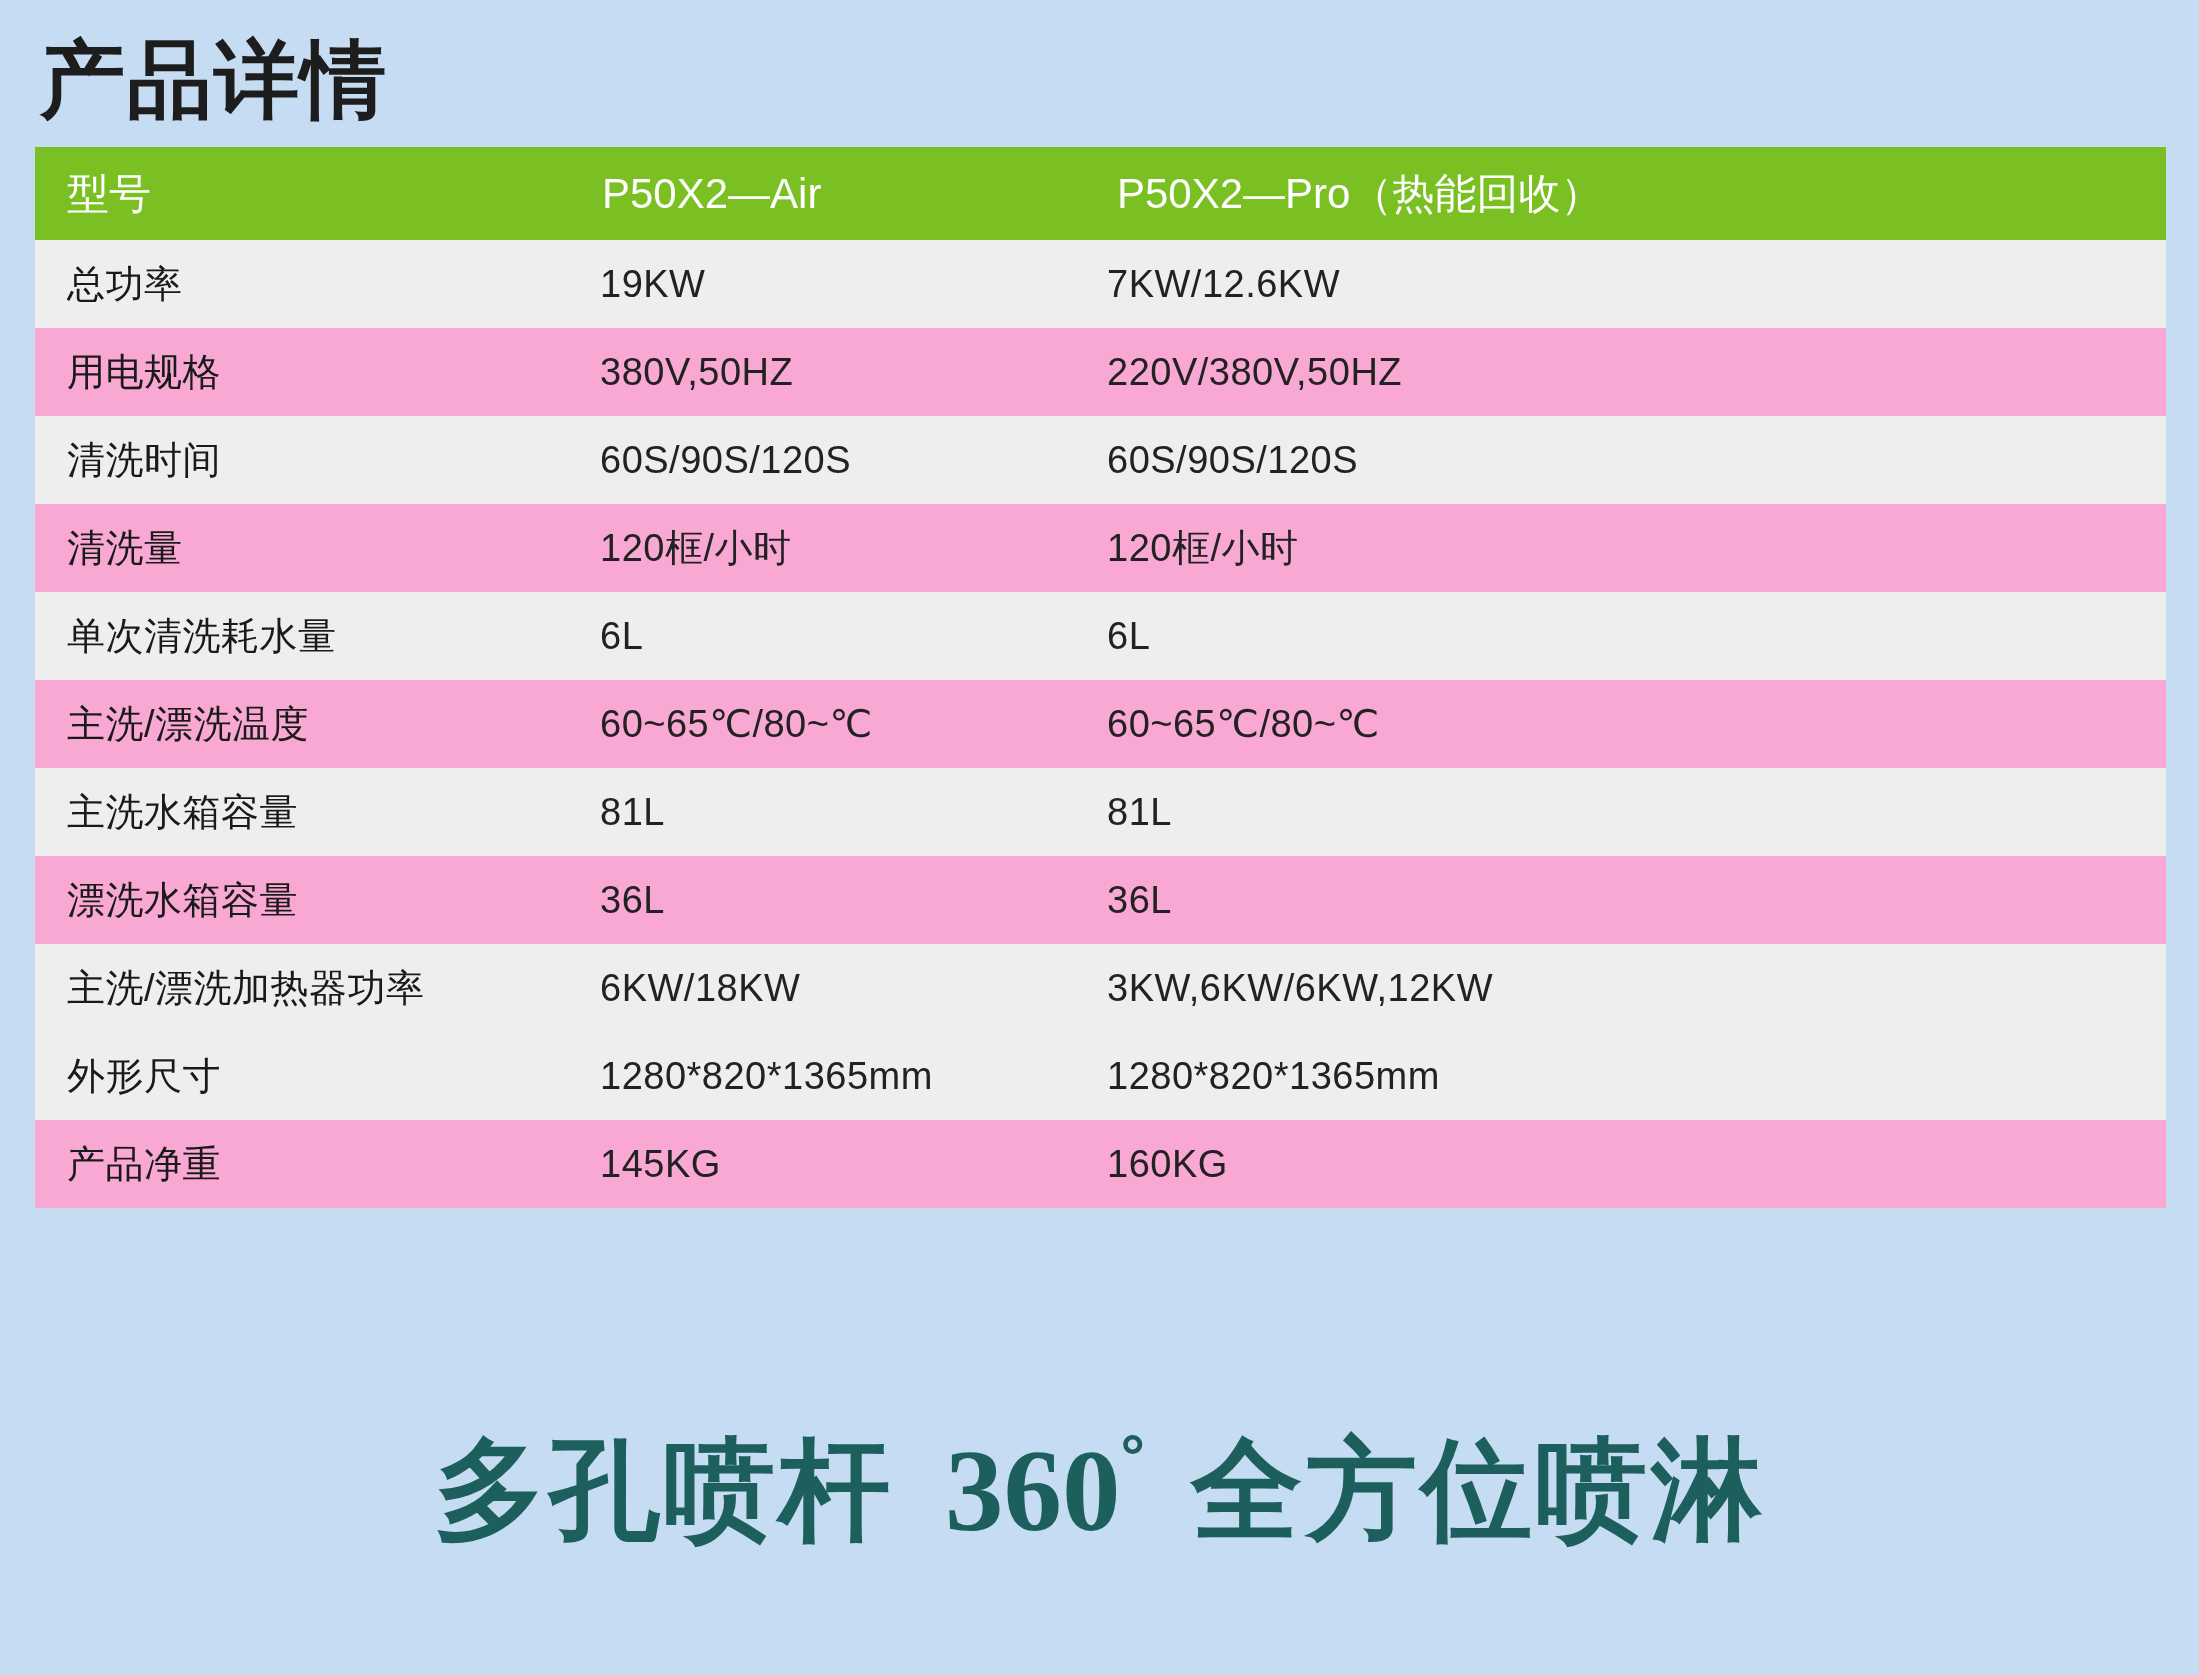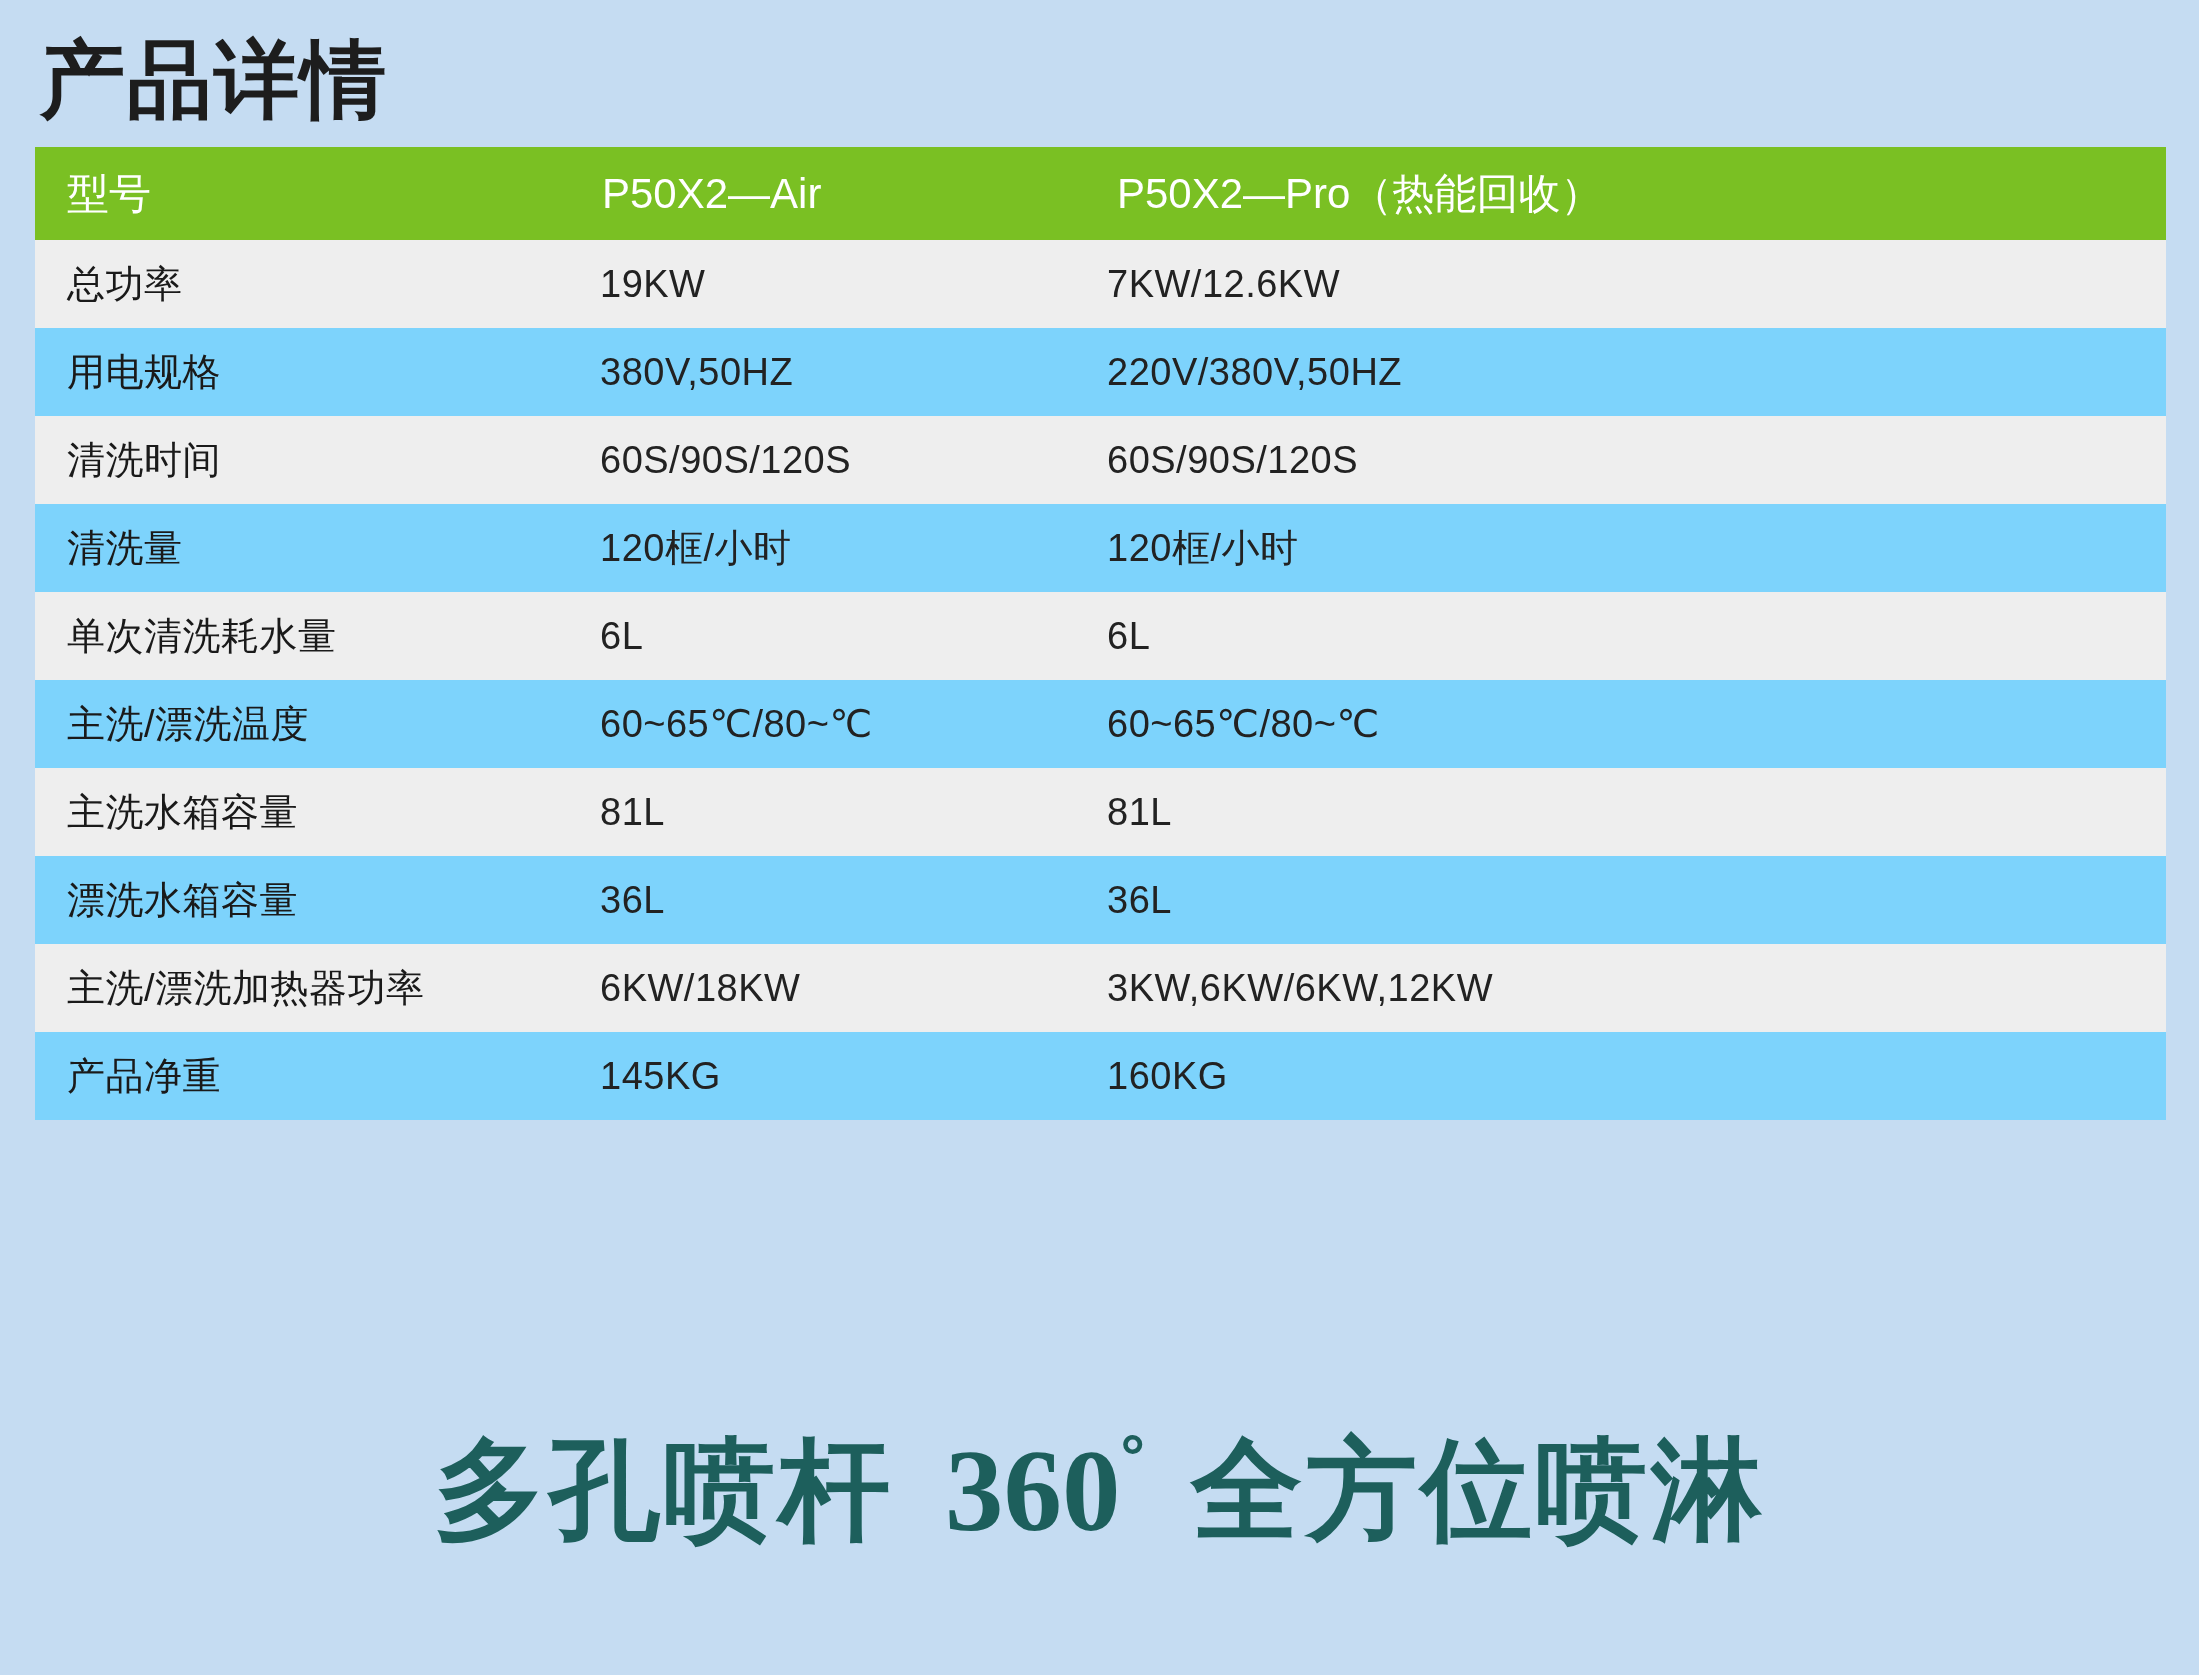--- a/index.html
+++ b/index.html
@@ -58,21 +58,21 @@
     font-size: 38px;
     font-weight: 400;
     color: #222222;
     height: 88px;
     padding: 0 0 0 32px;
     vertical-align: middle;
     white-space: nowrap;
     letter-spacing: 0.5px;
   }
   .spec-table tbody tr.odd td { background: #eeeeee; }
-  .spec-table tbody tr.even td { background: #7dd3fc; }
+  .spec-table tbody tr.even td { background: #f9a8d4; }
   .spec-table tbody td.label { color: #1a1a1a; }
   .spec-table tbody td.val-a { padding-left: 30px; }
   .spec-table tbody td.val-b { padding-left: 22px; }
 
   .tagline {
     position: absolute;
     left: 0;
     top: 1416px;
     width: 2200px;
     text-align: center;
@@ -167,20 +167,25 @@
         <tr class="even">
           <td class="label">漂洗水箱容量</td>
           <td class="val-a">36L</td>
           <td class="val-b">36L</td>
         </tr>
         <tr class="odd">
           <td class="label">主洗/漂洗加热器功率</td>
           <td class="val-a">6KW/18KW</td>
           <td class="val-b">3KW,6KW/6KW,12KW</td>
         </tr>
+        <tr class="odd">
+          <td class="label">外形尺寸</td>
+          <td class="val-a">1280*820*1365mm</td>
+          <td class="val-b">1280*820*1365mm</td>
+        </tr>
         <tr class="even">
           <td class="label">产品净重</td>
           <td class="val-a">145KG</td>
           <td class="val-b">160KG</td>
         </tr>
       </tbody>
   </table>
 
   <div class="tagline">
     <span class="t-cn">多孔喷杆</span><span class="t-num">360</span><span class="t-deg">°</span><span class="t-cn2">全方位喷淋</span>

